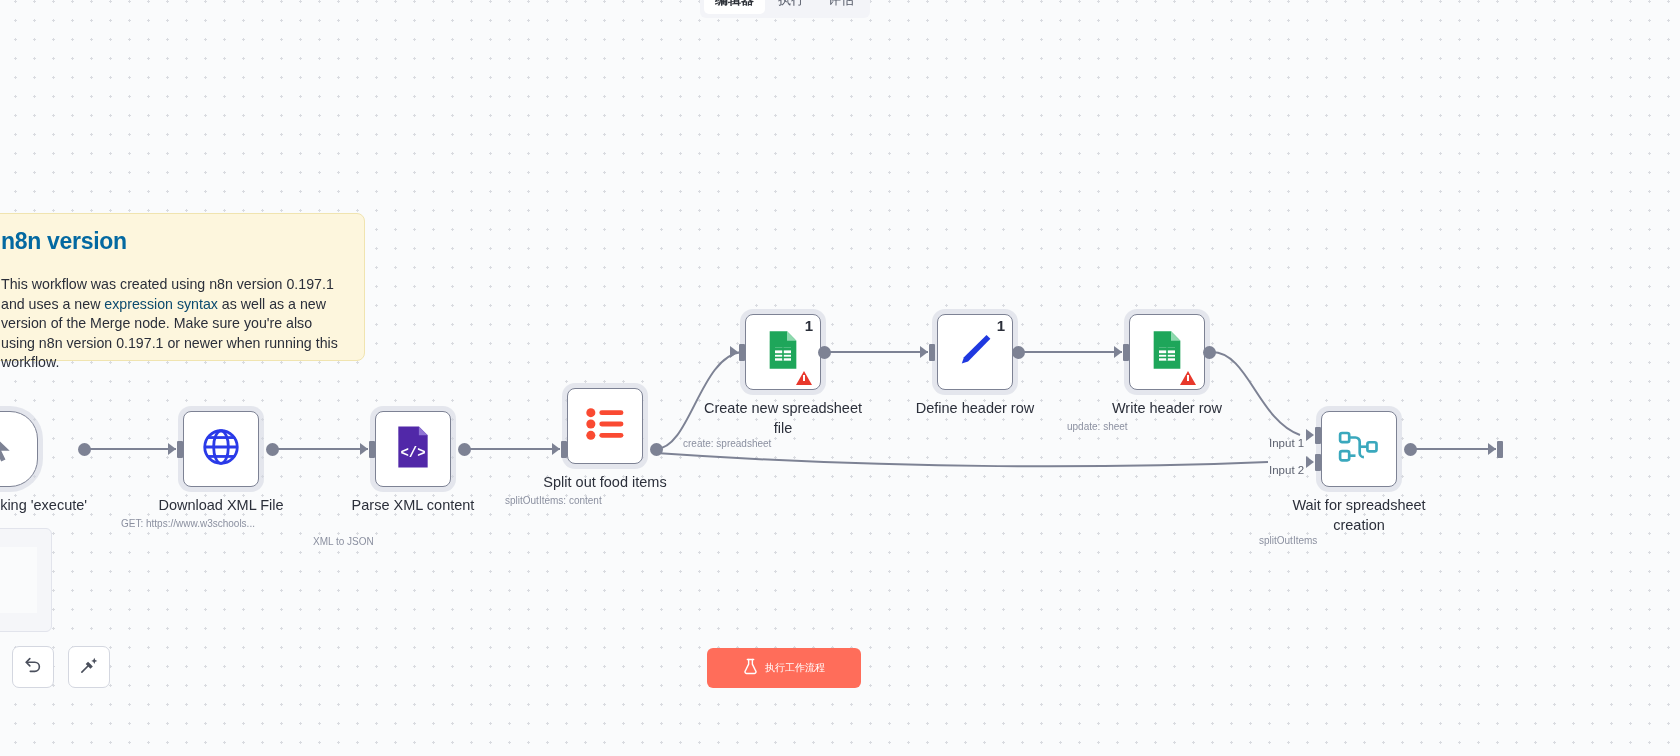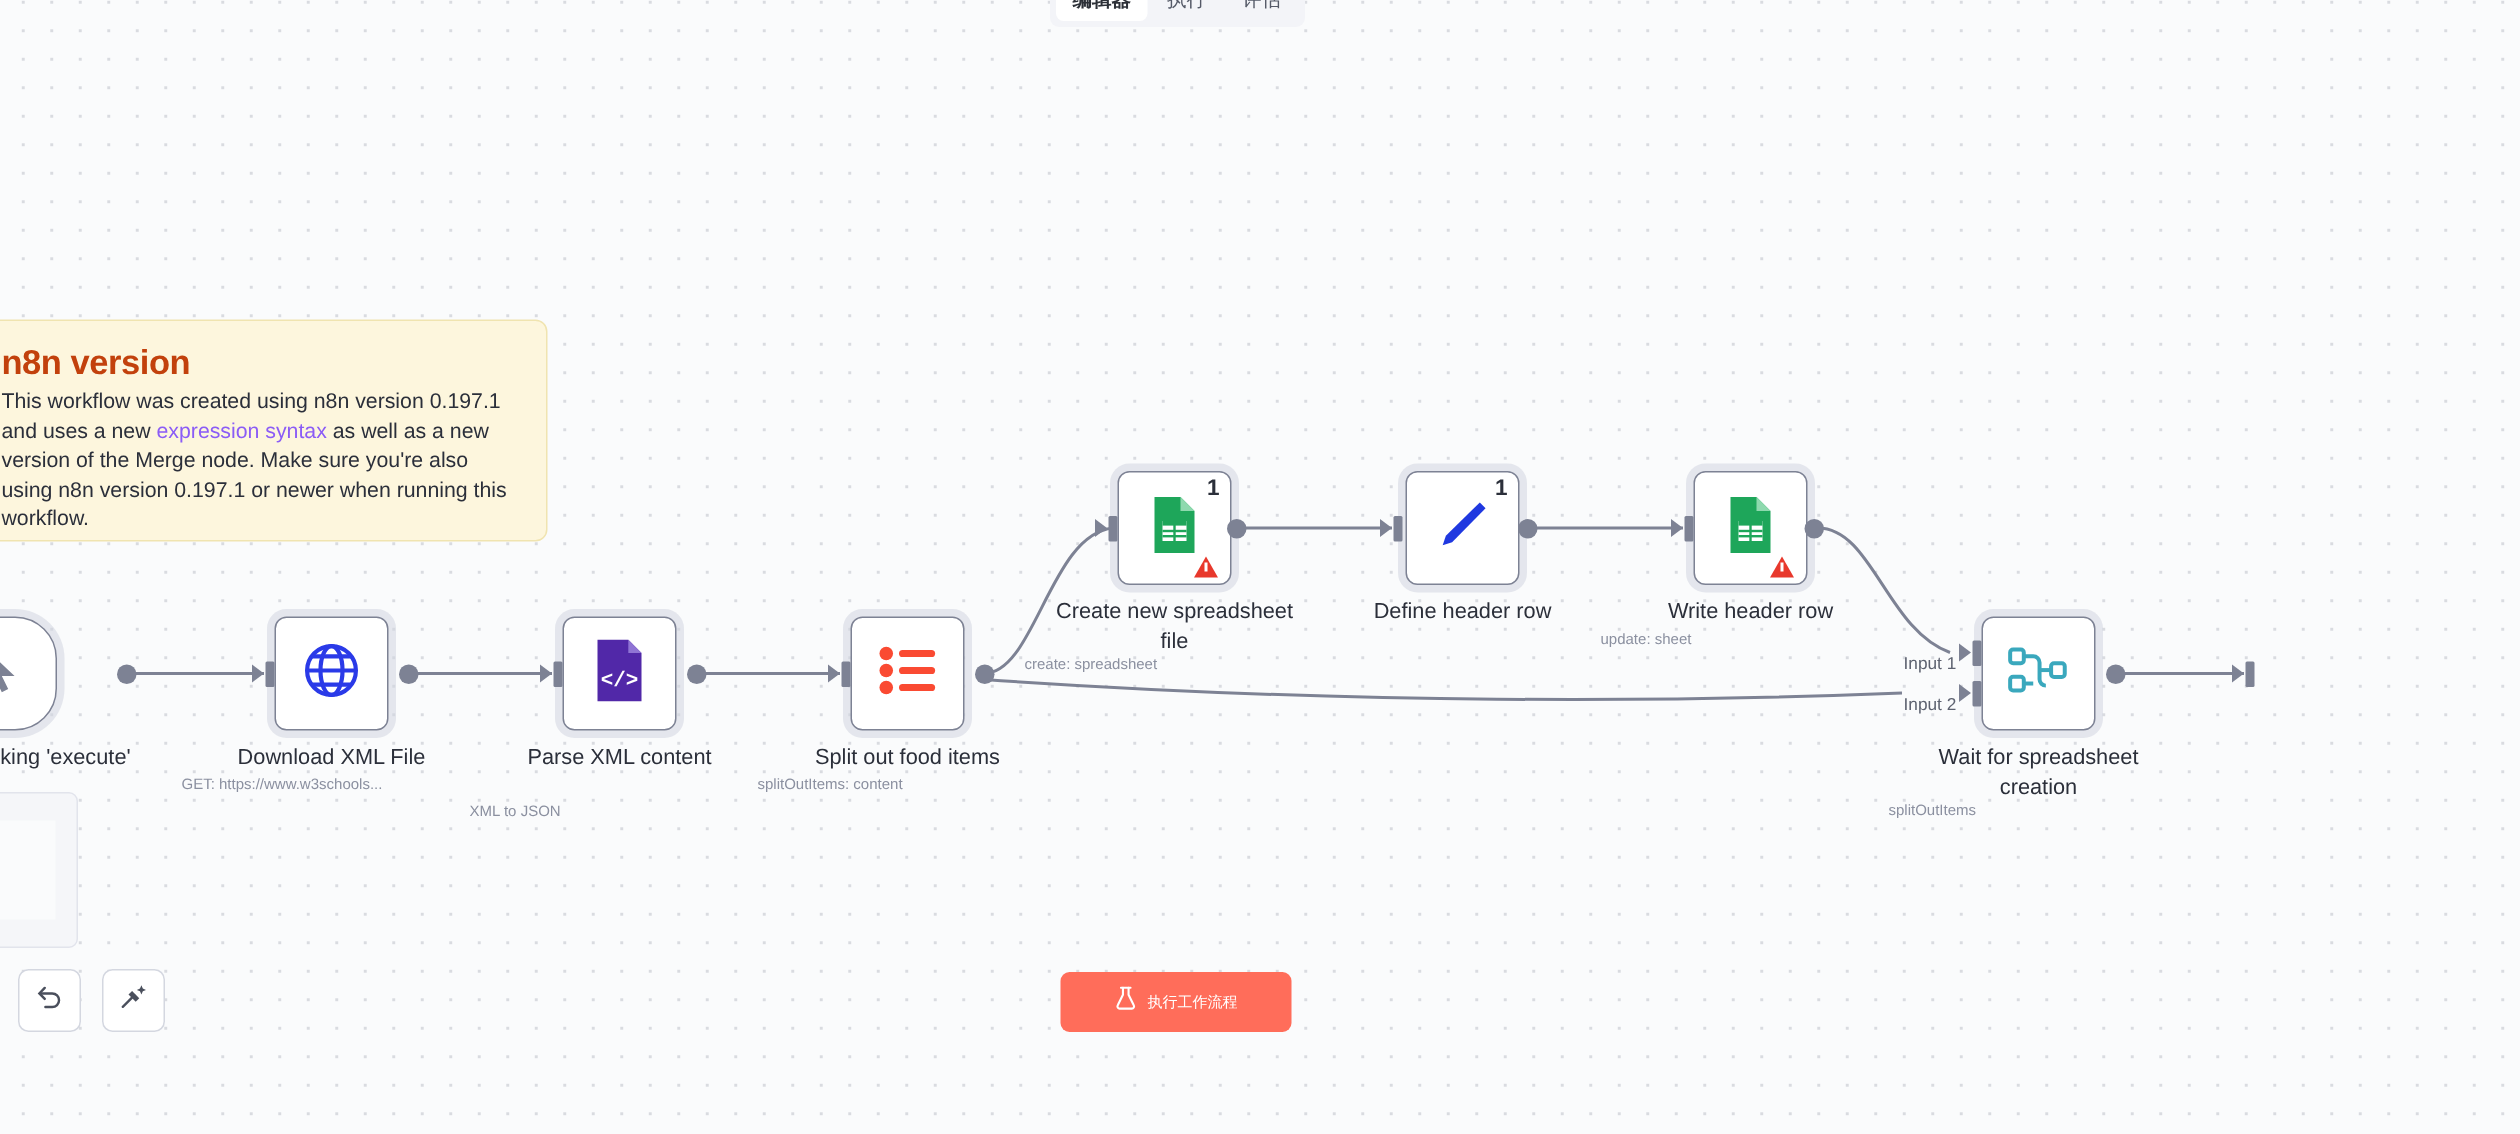--- a/index.html
+++ b/index.html
@@ -48,30 +48,30 @@
     width: 415px; height: 148px;
     background: #fdf6dd;
     border: 1px solid #f0e4b0;
     border-radius: 8px;
     padding: 14px 16px 12px 50px;
     z-index: 5;
   }
   #sticky h2 {
     font-size: 23px;
     font-weight: 700;
-    color: #c2410c;
+    color: #0369a1;
     letter-spacing: -0.3px;
-    margin-bottom: 4px;
+    margin-bottom: 20px;
   }
   #sticky p {
     font-size: 14.2px;
     line-height: 19.5px;
     color: #2b2f3a;
   }
-  .sticky-link { color: #8b5cf6; }
+  .sticky-link { color: #0c4a6e; }
 
   
   .node {
     position: absolute;
     z-index: 10;
   }
   .node-box {
     width: 76px; height: 76px;
     background: #ffffff;
     border: 1.6px solid #7d8294;
@@ -261,21 +261,21 @@
           <path d="M3 1 h14 l6 6 v22 h-20 z" fill="#5128a8"></path>
           <path d="M17 1 l6 6 h-6 z" fill="#8f74d4"></path>
           <text x="13" y="22" font-family="Liberation Mono, monospace" font-size="9.5" font-weight="bold" fill="#ffffff" text-anchor="middle">&lt;/&gt;</text>
         </svg>
       </span>
     </div>
     <div class="node-label">Parse XML content</div>
     <div class="node-sub" style="top:94px;margin-top:31px;">XML to JSON</div>
   </div>
 
-  <div class="node" style="left:567px; top:411px;">
+  <div class="node" style="left:567px; top:388px;">
     <div class="node-box">
       <span>
         <svg width="40" height="34" viewBox="0 0 28 24">
           <circle cx="4" cy="4" r="3.2" fill="#fa4a32"></circle>
           <circle cx="4" cy="12" r="3.2" fill="#fa4a32"></circle>
           <circle cx="4" cy="20" r="3.2" fill="#fa4a32"></circle>
           <rect x="10" y="2.3" width="17" height="3.4" rx="1.7" fill="#fa4a32"></rect>
           <rect x="10" y="10.3" width="17" height="3.4" rx="1.7" fill="#fa4a32"></rect>
           <rect x="10" y="18.3" width="17" height="3.4" rx="1.7" fill="#fa4a32"></rect>
         </svg>

